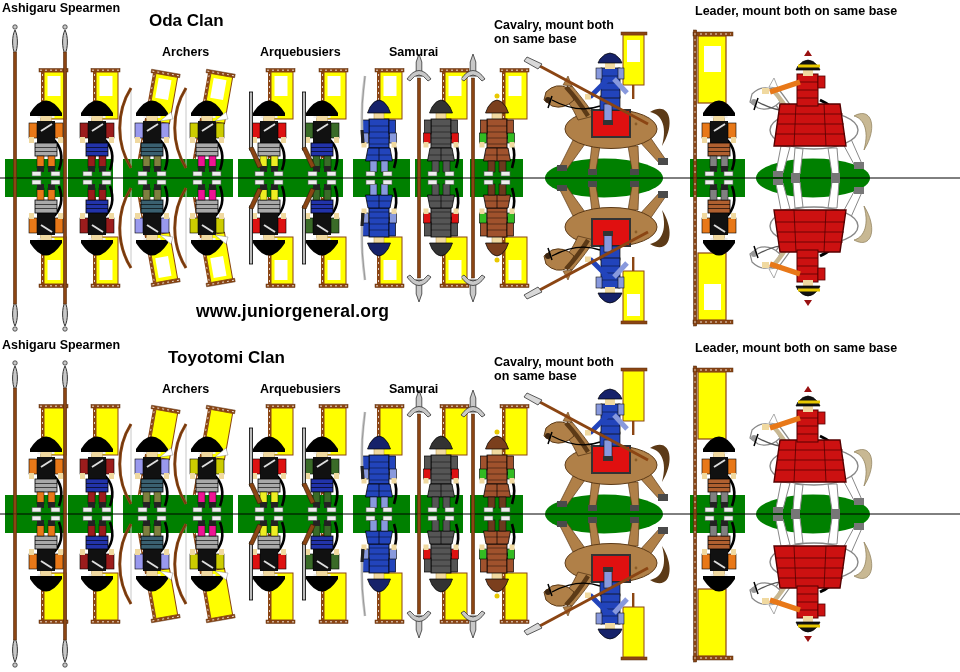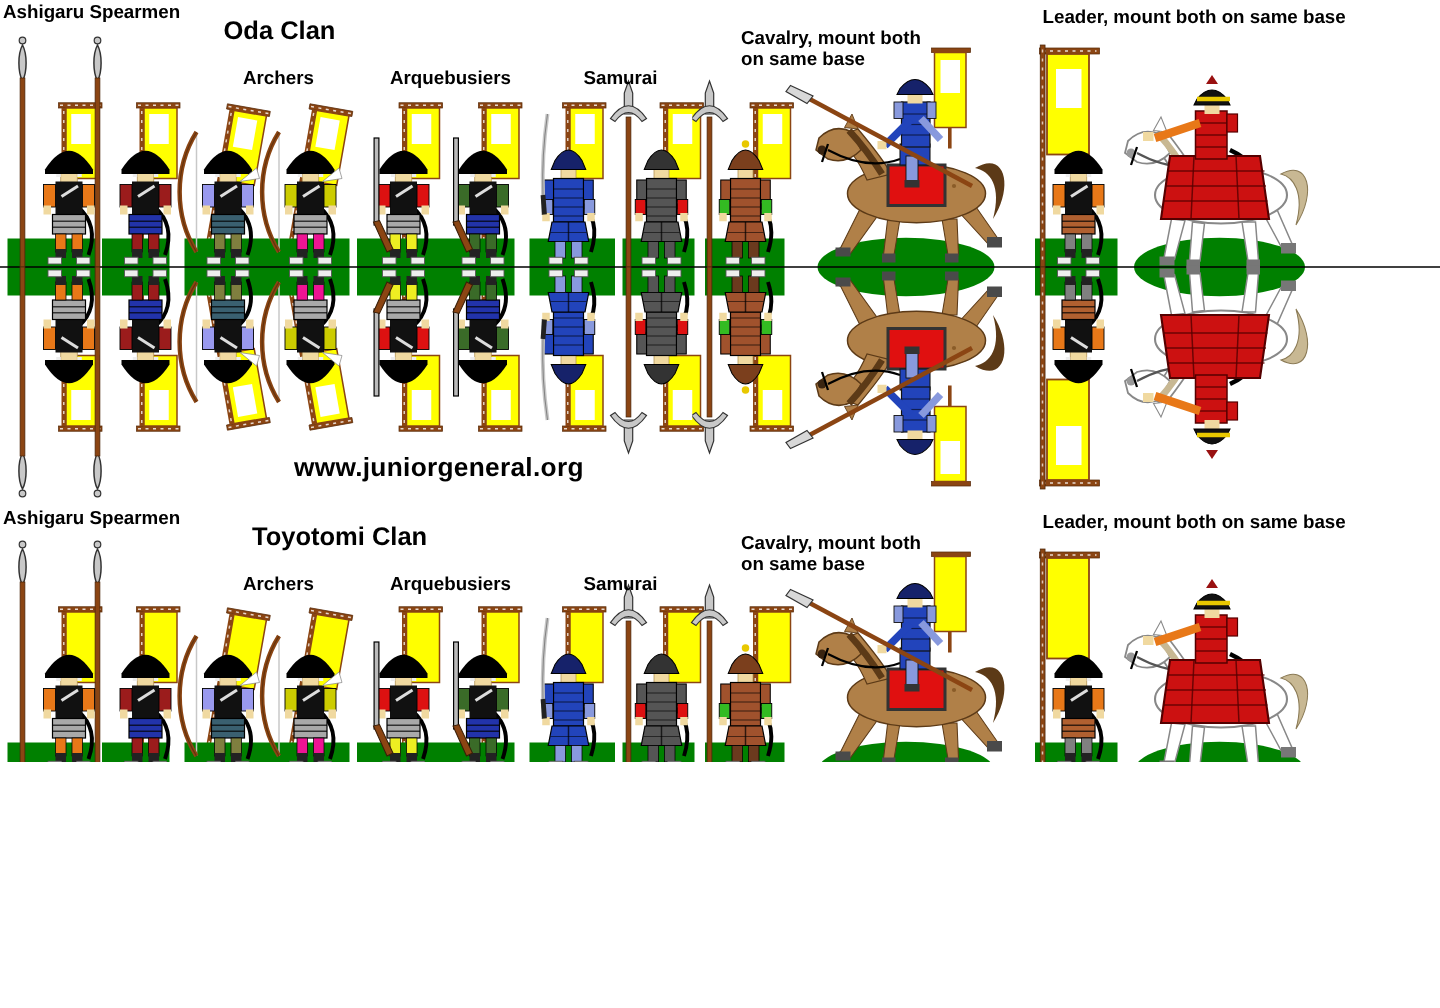--- a/index.html
+++ b/index.html
@@ -1,16 +1,16 @@
 <!DOCTYPE html>
 <html><head>
 <meta charset="utf-8">
 <style>
   html,body{margin:0;padding:0;background:#ffffff;}
-  #sheet{position:relative;width:960px;height:508px;background:#ffffff;overflow:hidden;
+  #sheet{position:relative;width:960px;height:672px;background:#ffffff;overflow:hidden;
          font-family:"Liberation Sans",sans-serif;}
   #art{position:absolute;left:0;top:0;}
   .lbl{position:absolute;font-weight:bold;color:#000;white-space:pre;line-height:1.15;}
   .lbl-small{font-size:12.5px;}
   .lbl-title{font-size:17px;}
   .lbl-site{font-size:17.5px;letter-spacing:0.2px;}
 </style>
 </head>
 <body>
 

